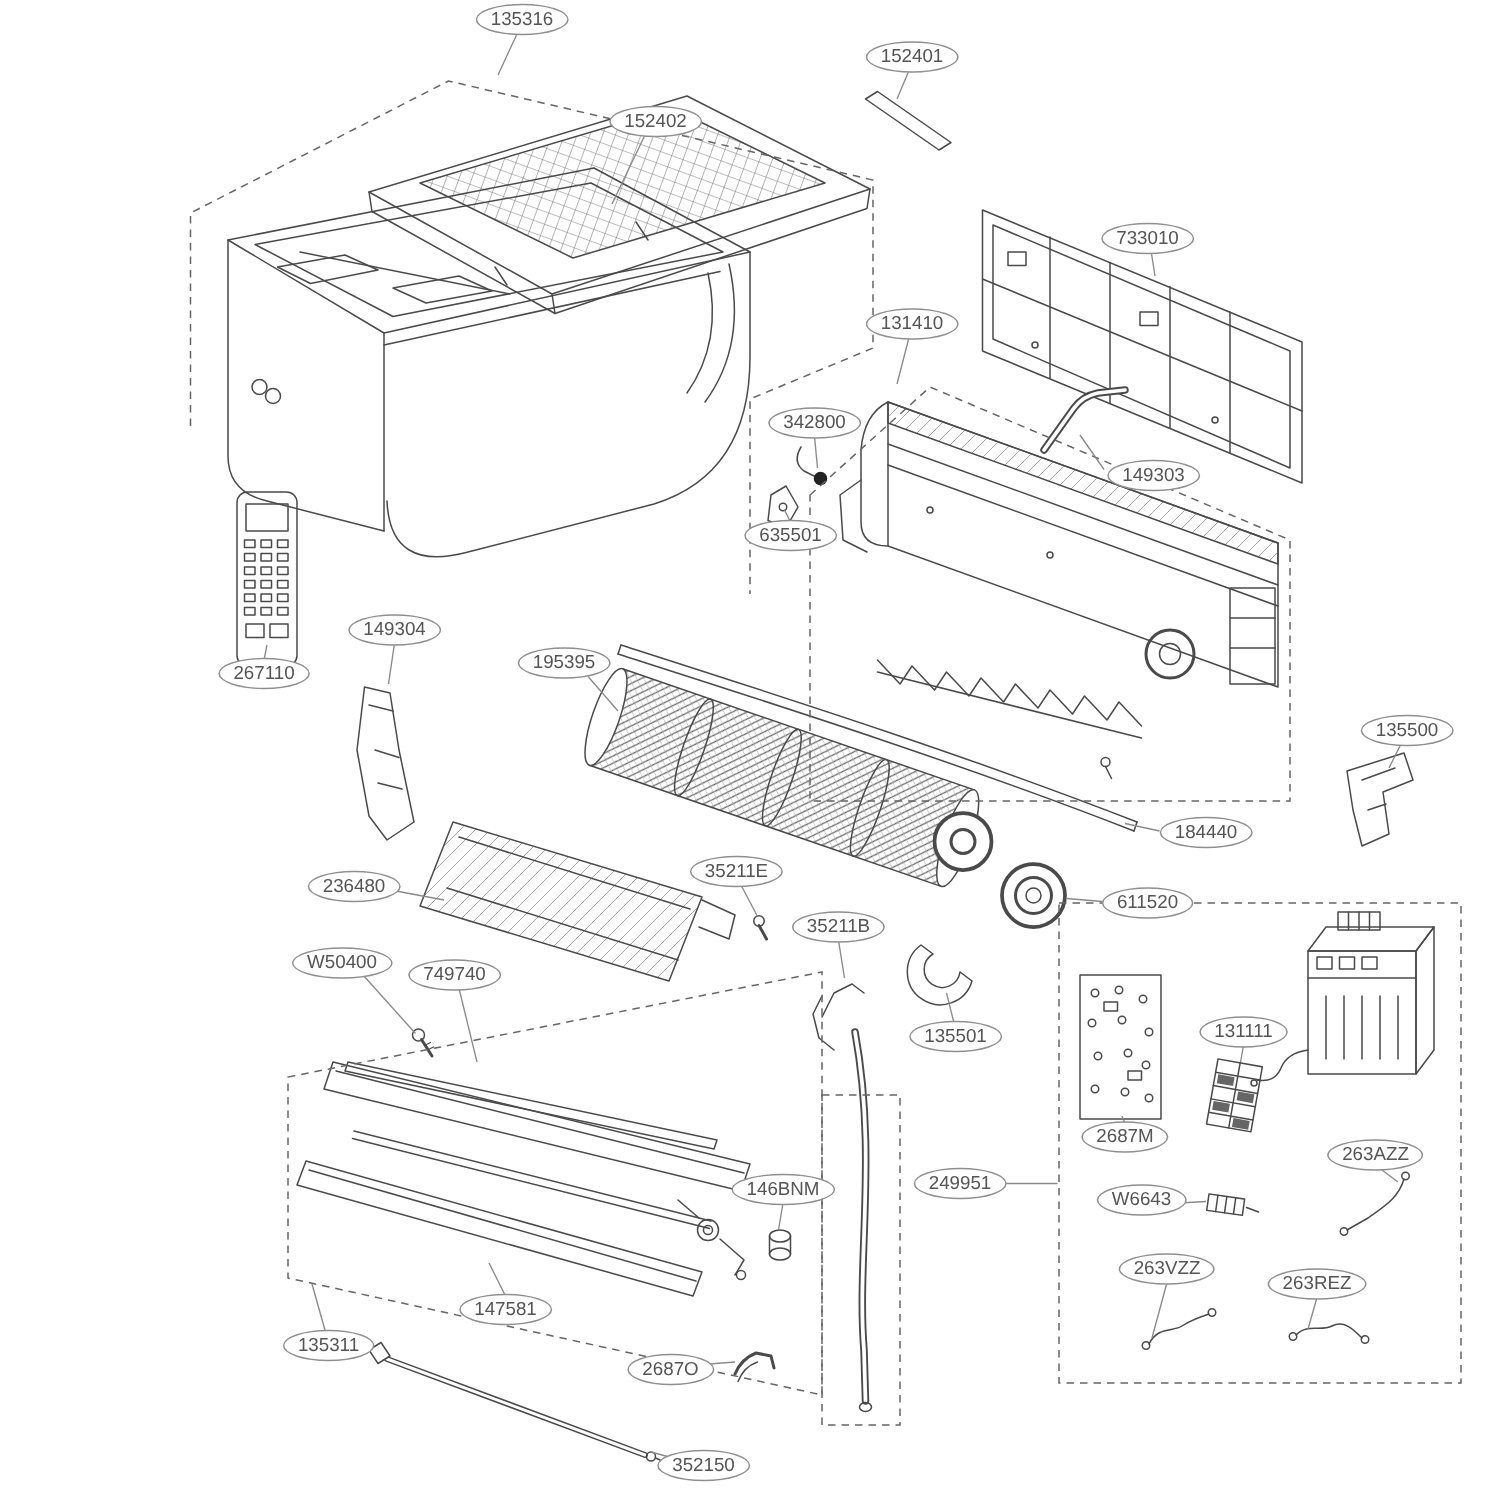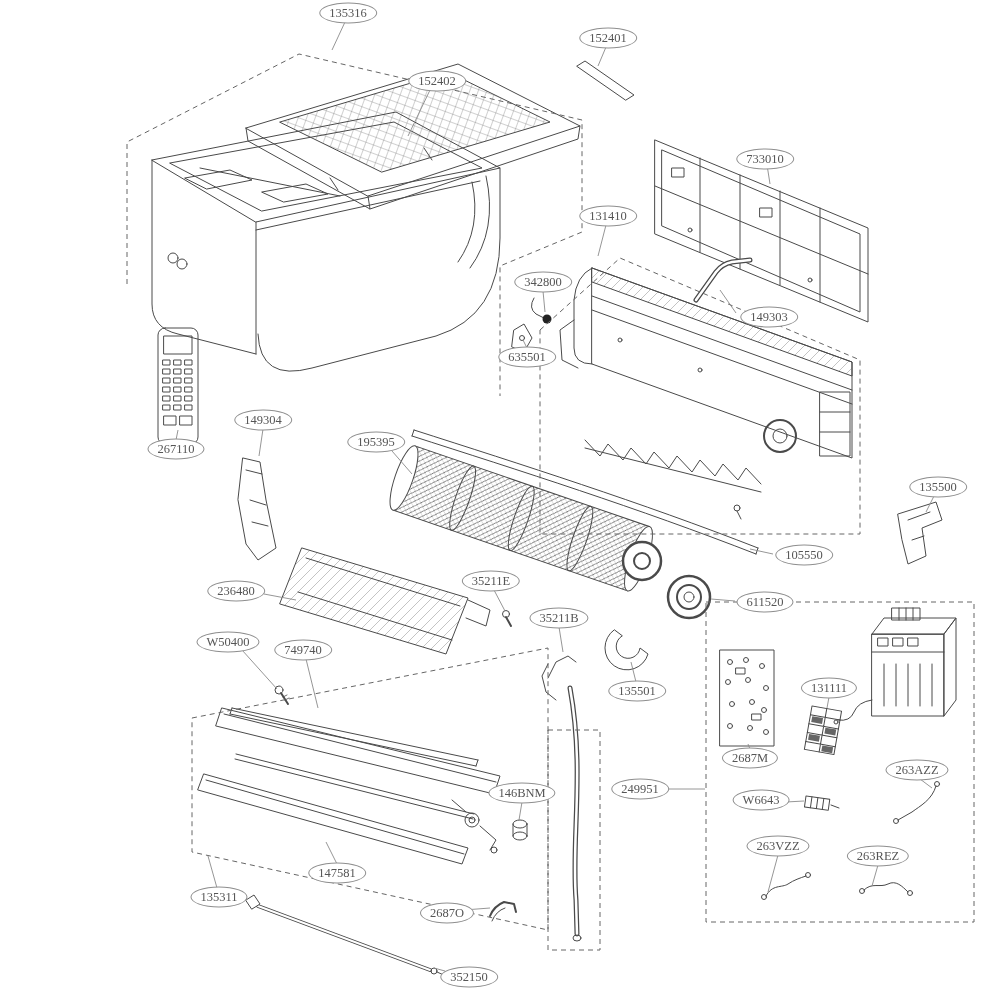--- a/index.html
+++ b/index.html
@@ -1,18 +1,18 @@
 <!DOCTYPE html>
 <html><head>
 <meta charset="utf-8">
 <style>
   html,body{margin:0;padding:0;background:#fff;}
   body{width:1000px;height:1000px;position:relative;overflow:hidden;
        font-family:"Liberation Sans", sans-serif;}
-  #stage{position:absolute;inset:0;width:1000px;height:1000px;font-family:Liberation Serif, serif;}
+  #stage{position:absolute;inset:0;width:1000px;height:1000px;}
   #art{position:absolute;left:0;top:0;}
   .callout{
     position:absolute;
     transform:translate(-50%,-50%);
     border:1px solid #8f8f8f;
     border-radius:50%;
     padding:2px 9px;
     font-size:12.5px;
     color:#555;
     background:#fff;
@@ -359,21 +359,21 @@
 <span class="callout" style="left:437px;top:81px">152402</span>
 <span class="callout" style="left:765px;top:159px">733010</span>
 <span class="callout" style="left:608px;top:216px">131410</span>
 <span class="callout" style="left:543px;top:282px">342800</span>
 <span class="callout" style="left:769px;top:317px">149303</span>
 <span class="callout" style="left:527px;top:357px">635501</span>
 <span class="callout" style="left:263px;top:420px">149304</span>
 <span class="callout" style="left:376px;top:442px">195395</span>
 <span class="callout" style="left:176px;top:449px">267110</span>
 <span class="callout" style="left:938px;top:487px">135500</span>
-<span class="callout" style="left:804px;top:555px">105550</span>
+<span class="callout" style="left:804px;top:555px">184440</span>
 <span class="callout" style="left:491px;top:581px">35211E</span>
 <span class="callout" style="left:236px;top:591px">236480</span>
 <span class="callout" style="left:765px;top:602px">611520</span>
 <span class="callout" style="left:559px;top:618px">35211B</span>
 <span class="callout" style="left:228px;top:642px">W50400</span>
 <span class="callout" style="left:303px;top:650px">749740</span>
 <span class="callout" style="left:829px;top:688px">131111</span>
 <span class="callout" style="left:637px;top:691px">135501</span>
 <span class="callout" style="left:750px;top:758px">2687M</span>
 <span class="callout" style="left:917px;top:770px">263AZZ</span>

